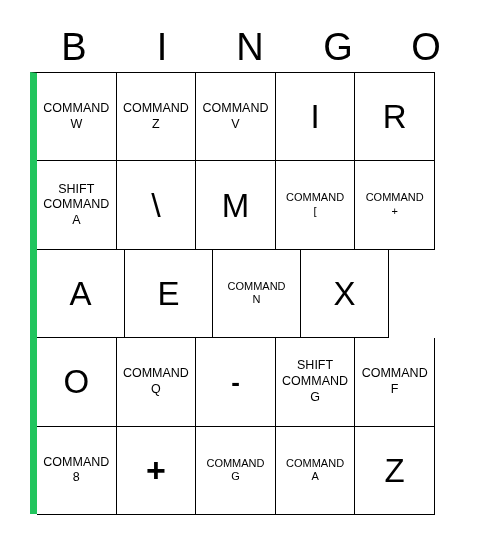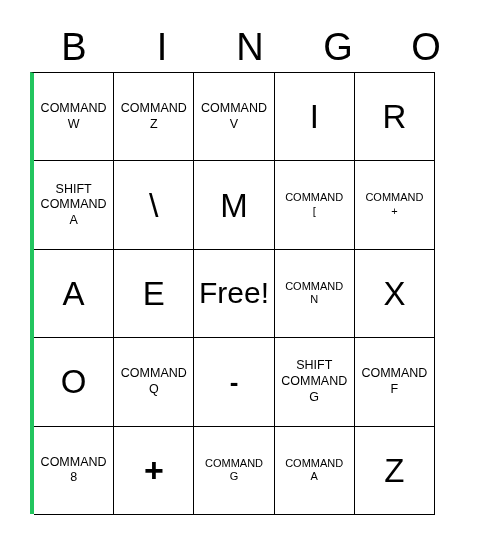--- a/index.html
+++ b/index.html
@@ -38,21 +38,21 @@
     line-height: 1;
     font-weight: 400;
     letter-spacing: 0;
   }
 
   
   #grid {
     width: 405px;
     height: 442px;
     border-top: 1px solid #000;
-    border-left: 4px solid #22c55e;
+    border-left: 7px solid #22c55e;
     box-sizing: border-box;
   }
   .grid-row {
     display: flex;
     height: 88.4px;
   }
   .cell {
     width: 88px;
     height: 100%;
     box-sizing: border-box;
@@ -153,23 +153,20 @@
         </div>
       </div>
       <div class="grid-row">
         <div class="cell">
           <span class="cell-text size-big">A</span>
         </div>
         <div class="cell">
           <span class="cell-text size-big">E</span>
         </div>
         <div class="cell">
-          <span class="cell-text size-free">Free!</span>
-        </div>
-        <div class="cell">
           <span class="cell-text size-xsmall">COMMAND<br>N</span>
         </div>
         <div class="cell">
           <span class="cell-text size-big">X</span>
         </div>
       </div>
       <div class="grid-row">
         <div class="cell">
           <span class="cell-text size-big">O</span>
         </div>

